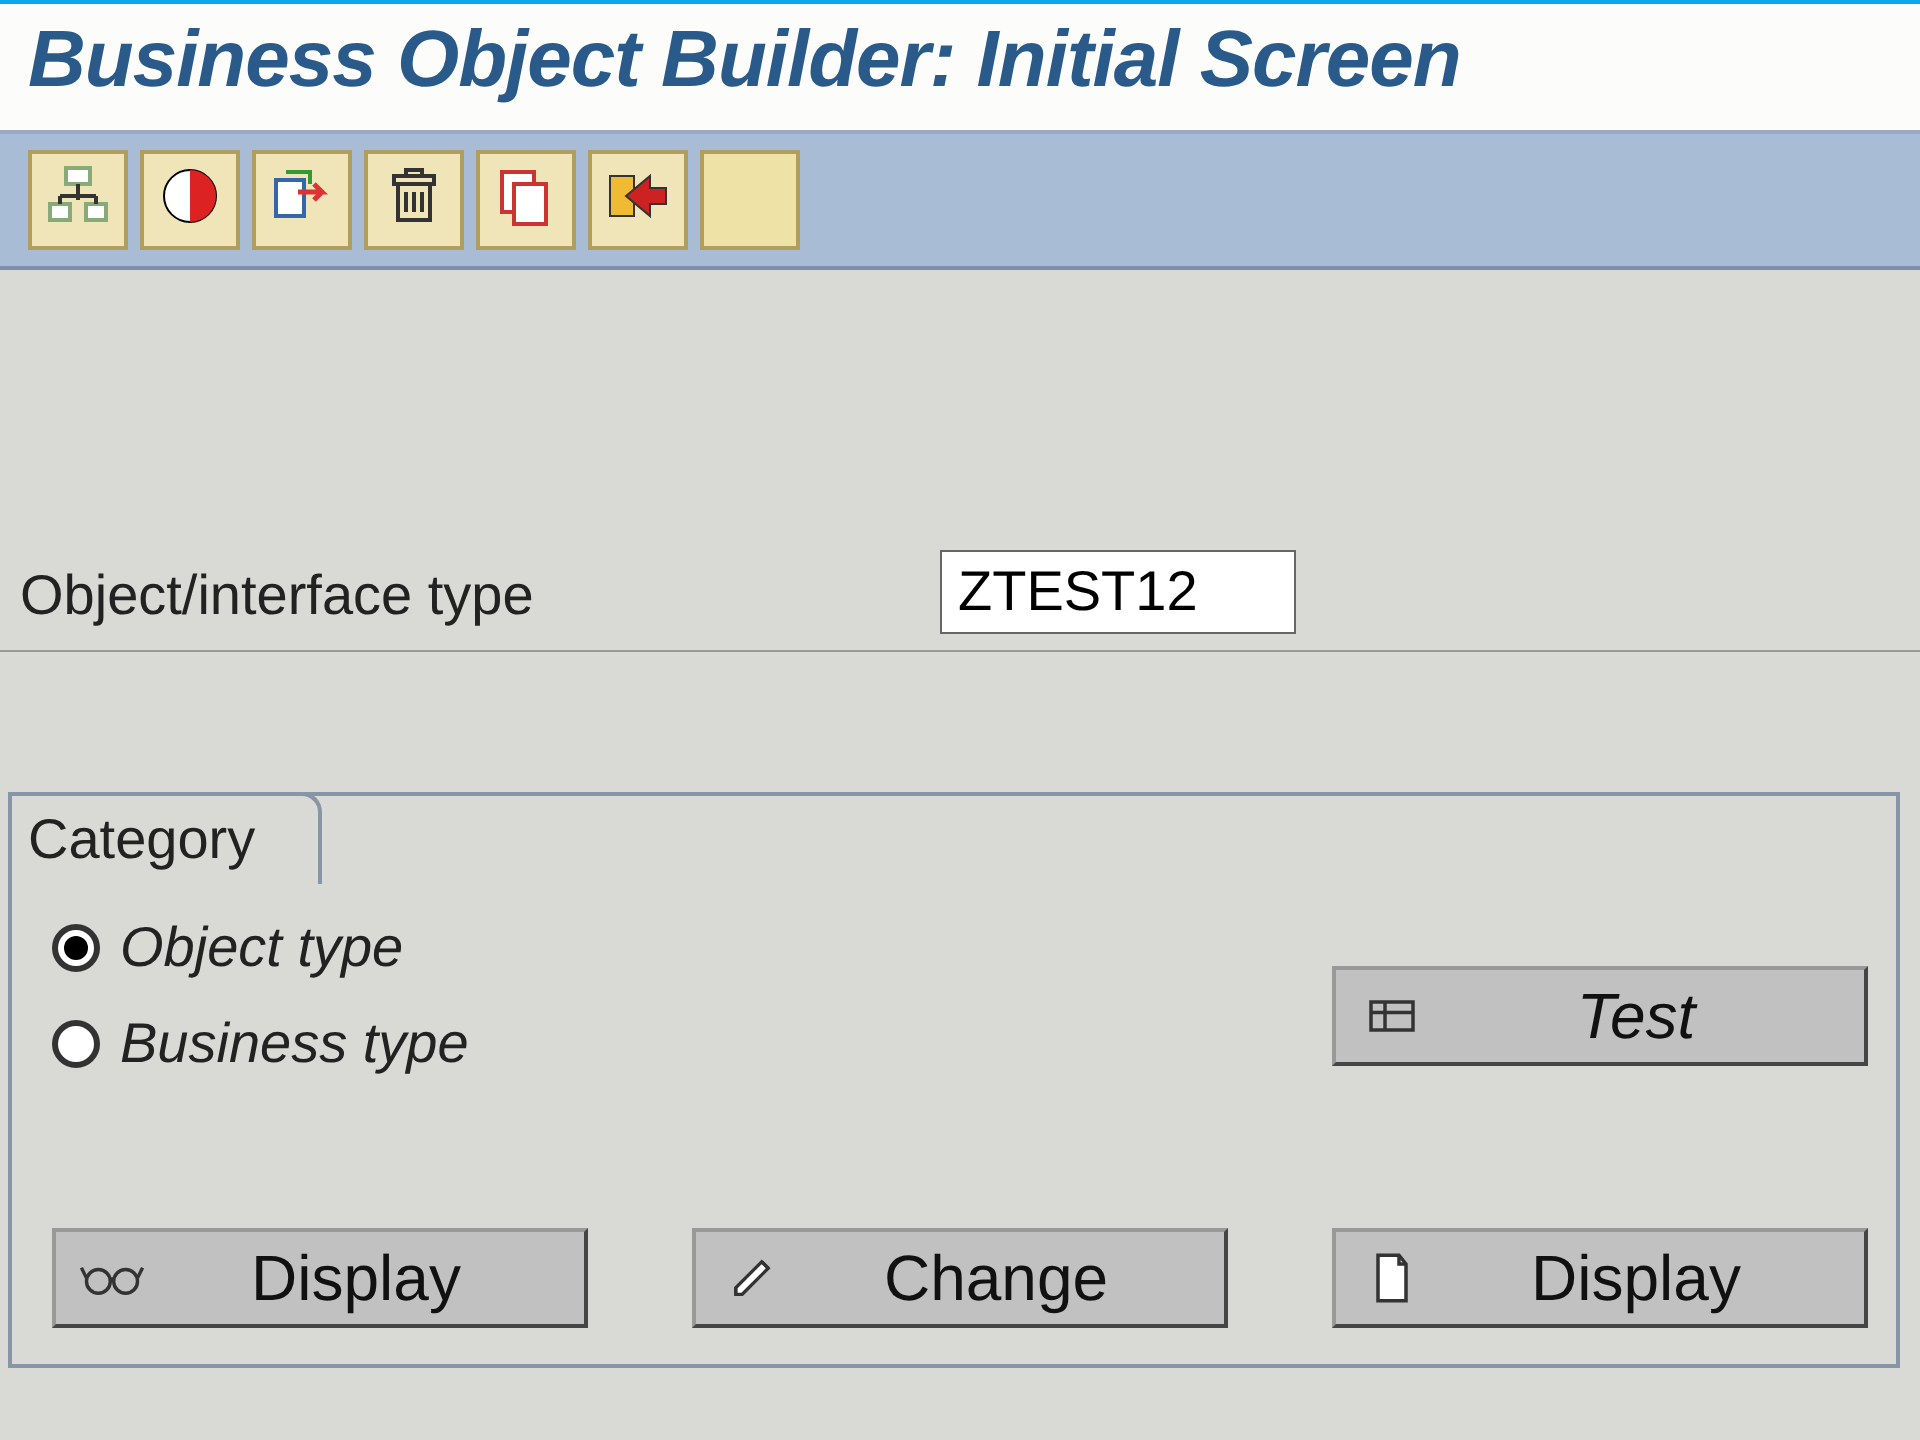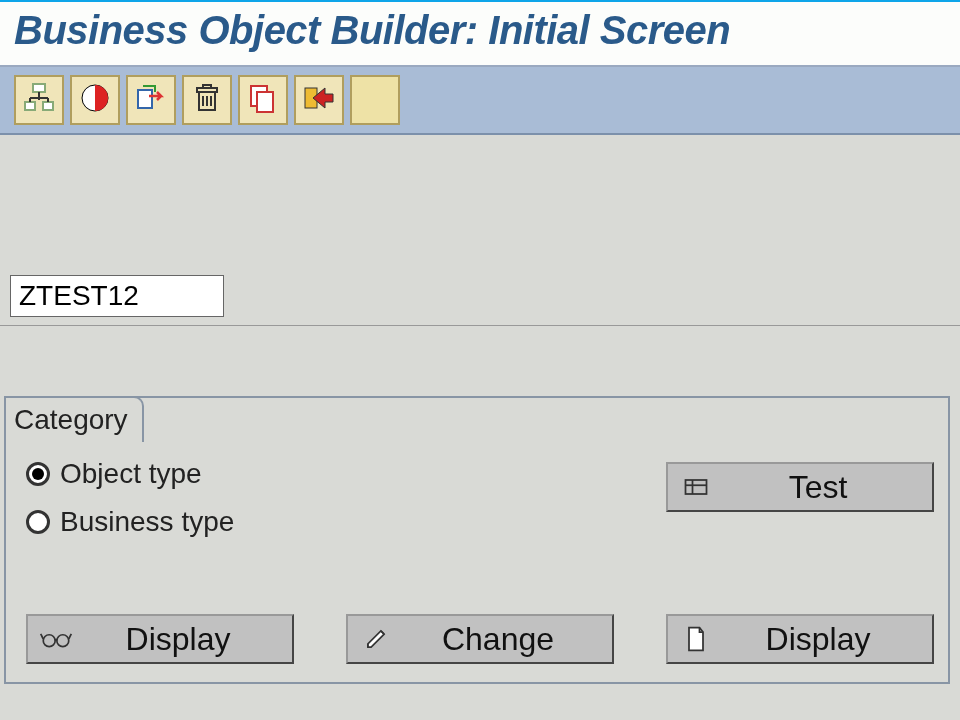--- a/index.html
+++ b/index.html
@@ -55,21 +55,21 @@
     }
     .field-label {
       font-size: 28px;
       color: #222;
       width: 460px;
     }
     .field-input {
       font-size: 28px;
       font-family: Arial, Helvetica, sans-serif;
       padding: 4px 8px;
-      width: 214px;
+      width: 178px;
       border: 1px solid #666;
       background: #fff;
       margin-bottom: 4px;
     }
     .category-panel {
       margin-top: 70px;
       border: 2px solid #8895a5;
       background: #d9dad6;
       position: relative;
       padding: 60px 10px 18px 20px;
@@ -77,21 +77,21 @@
       margin-right: 10px;
     }
     .category-tab {
       position: absolute;
       top: -2px;
       left: -2px;
       background: #d9dad6;
       border-top: 2px solid #8895a5;
       border-left: 2px solid #8895a5;
       border-right: 2px solid #8895a5;
-      padding: 6px 14px 6px 8px;
+      padding: 6px 31px 6px 8px;
       font-size: 28px;
       color: #222;
       border-radius: 0 10px 0 0;
     }
     .radio-row {
       display: flex;
       align-items: center;
       margin-bottom: 16px;
       gap: 10px;
     }
@@ -112,21 +112,22 @@
       height: 12px;
       background: #000;
       border-radius: 50%;
     }
     .radio-label {
       font-size: 28px;
       color: #222;
     }
     .top-row {
       display: flex;
-      align-items: flex-start;
+      align-items: center;
+      font-style: italic;
     }
     .radio-col { flex: 1; }
     .action-btn {
       display: flex;
       align-items: center;
       background: #c1c1c1;
       border: 2px outset #999;
       width: 268px;
       height: 50px;
       cursor: pointer;
@@ -223,20 +224,21 @@
           <path d="M10 16 L22 6 L22 12 L30 12 L30 20 L22 20 L22 26 Z" fill="#c22" stroke="#333" stroke-width="1"></path>
         </svg>
     </span>
   </div>
   <div class="tool-btn empty"></div>
 </div>
 
 <div class="content">
 
   <div class="field-row">
+    <div class="field-label">Object/interface type</div>
     <input class="field-input" type="text" value="ZTEST12" style="">
   </div>
 
   <div class="category-panel">
     <div class="category-tab">Category</div>
 
     <div class="top-row">
       <div class="radio-col">
         <div class="radio-row">
           <div class="radio-dot selected"></div>

